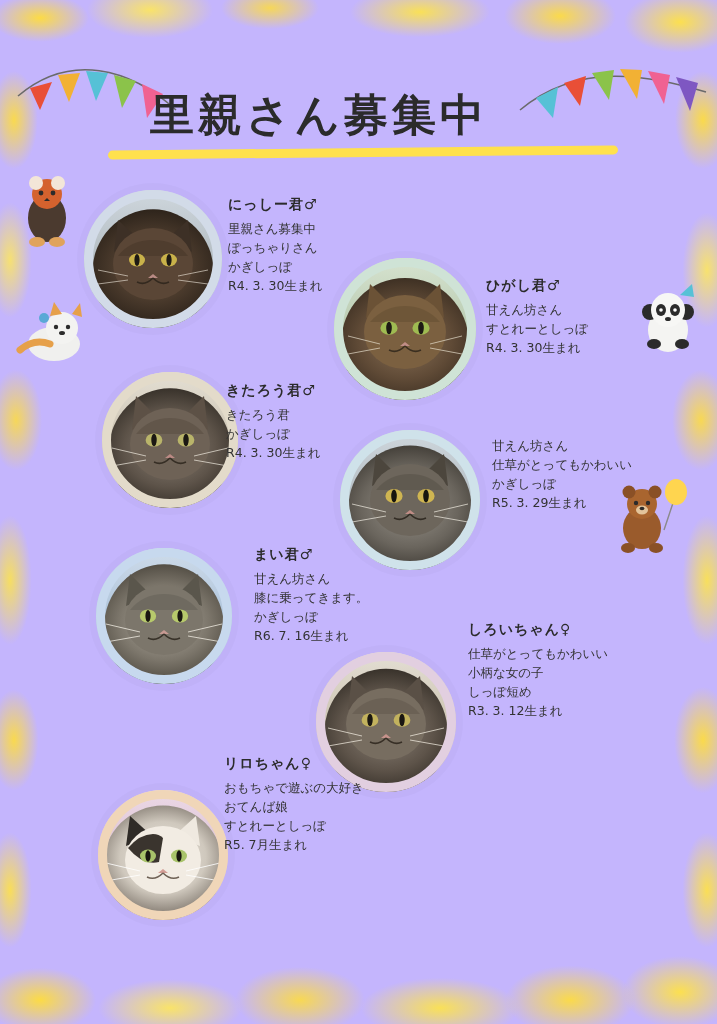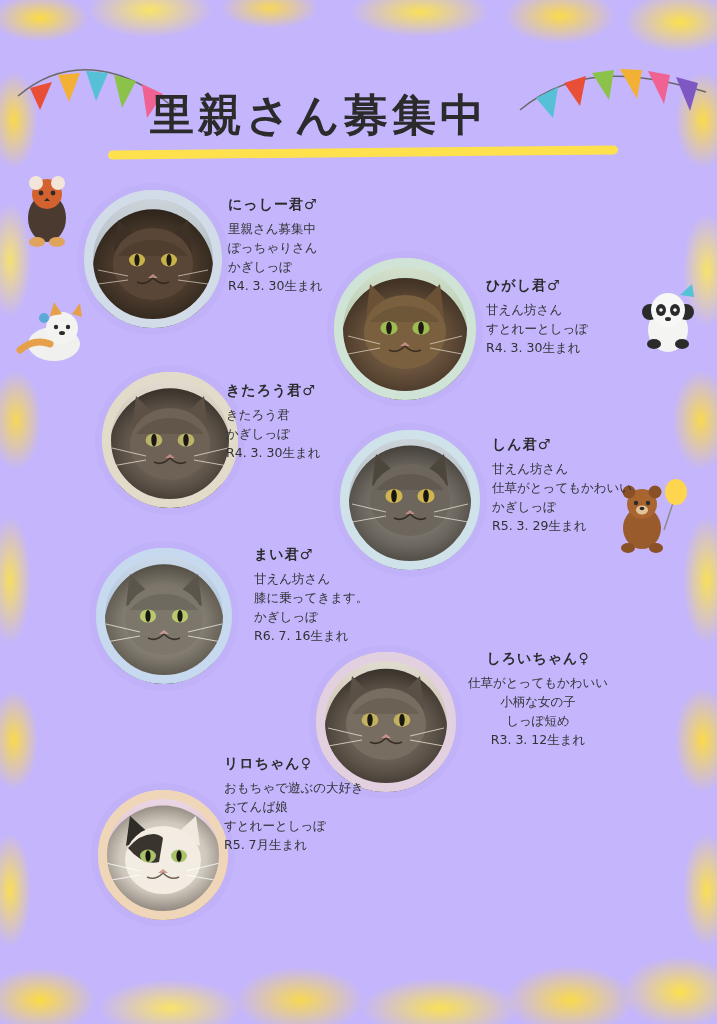--- a/index.html
+++ b/index.html
@@ -336,21 +336,20 @@
         <g stroke="#f3efe4" stroke-width="1" opacity=".7">
           <line x1="46" y1="82" x2="12" y2="74"></line>
             <line x1="46" y1="86" x2="12" y2="92"></line>
           <line x1="94" y1="82" x2="128" y2="74"></line>
             <line x1="94" y1="86" x2="128" y2="92"></line>
         </g>
       </svg>
     </div>
     <div class="ring" style="left:340px;top:430px;width:140px;height:140px;border-color:#cfe2ea;"></div>
     <div class="info" style="left:492px;top:436px;">
-      <div class="cat-name">しん君♂</div>
       <div class="cat-line">甘えん坊さん</div>
       <div class="cat-line">仕草がとってもかわいい</div>
       <div class="cat-line">かぎしっぽ</div>
       <div class="cat-line">R5. 3. 29生まれ</div>
     </div>
   </div>
 
   <div class="entry">
     <div class="photo" style="left:96px;top:548px;width:136px;height:136px;">
       <div class="bg-blue"></div>
@@ -401,21 +400,21 @@
         <path d="M70 86 q-8 8 -16 4 M70 86 q8 8 16 4" stroke="#372f26" stroke-width="1.6" fill="none"></path>
         <g stroke="#f6f0e4" stroke-width="1" opacity=".72">
           <line x1="46" y1="84" x2="12" y2="76"></line>
             <line x1="46" y1="88" x2="12" y2="94"></line>
           <line x1="94" y1="84" x2="128" y2="76"></line>
             <line x1="94" y1="88" x2="128" y2="94"></line>
         </g>
       </svg>
     </div>
     <div class="ring" style="left:316px;top:652px;width:140px;height:140px;border-color:#e2cfe0;"></div>
-    <div class="info" style="left:468px;top:650px;text-align:center;">
+    <div class="info" style="left:468px;top:621px;">
       <div class="cat-name">しろいちゃん♀</div>
       <div class="cat-line">仕草がとってもかわいい</div>
       <div class="cat-line">小柄な女の子</div>
       <div class="cat-line">しっぽ短め</div>
       <div class="cat-line">R3. 3. 12生まれ</div>
     </div>
   </div>
 
   <div class="entry">
     <div class="photo" style="left:98px;top:790px;width:130px;height:130px;">

